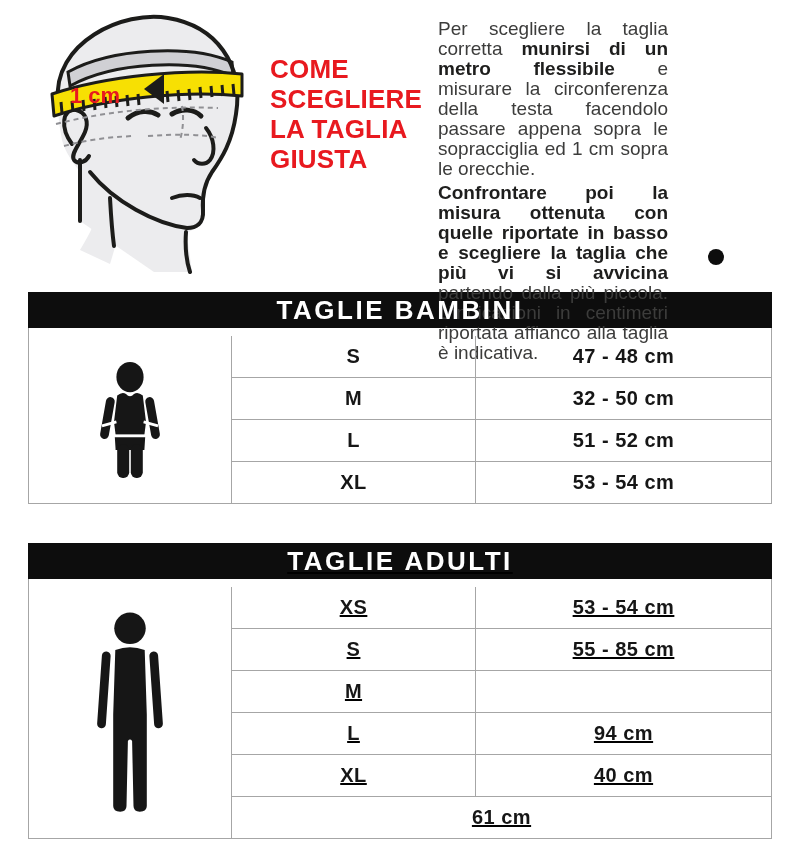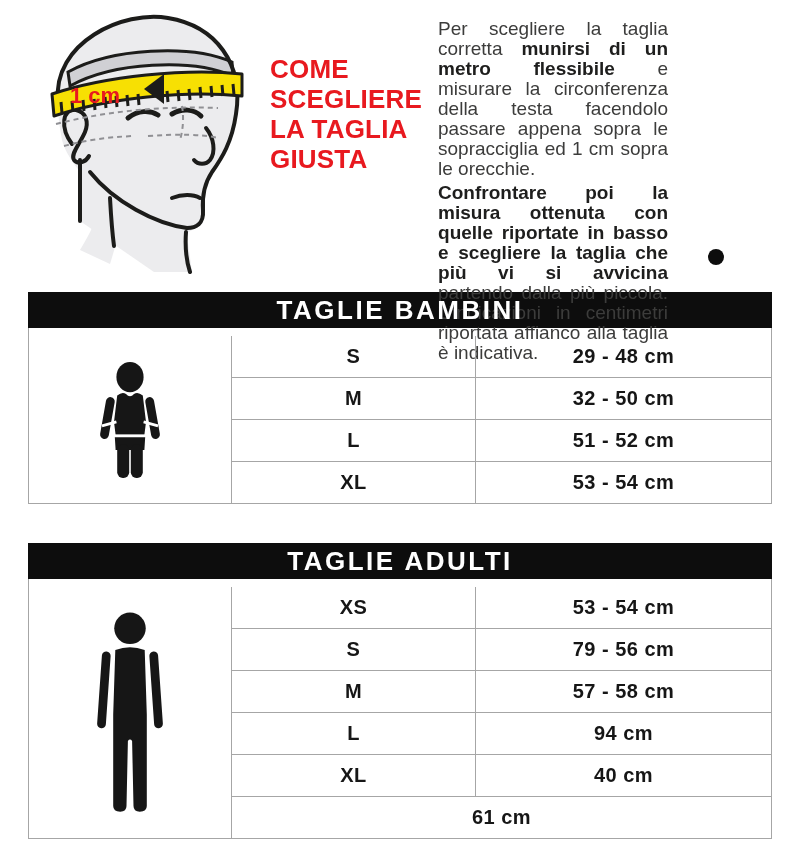--- a/index.html
+++ b/index.html
@@ -16,21 +16,21 @@
   .intro-copy p{margin:4px;font-size:19px;line-height:20px;color:#3c3c3b;text-align:justify;}
   .intro-copy b{color:#1e1e1d;}
 
   .divider{display:flex;align-items:center;margin-top:auto;margin-bottom:-7px;}
   .divider .line{flex:1;height:2px;background:#b9b9b9;}
   .divider .dot{width:16px;height:16px;border-radius:50%;background:#0d0d0d;margin:0 24px;flex:none;}
 
   
   .size-table{border:1px solid #a6a6a6;background:#fff;}
   .size-table.children{margin-top:34px;}
-  .size-table.adults{margin-top:39px;}
+  .size-table.adults{margin-top:39px;text-decoration:underline;}
   .thead{height:36px;background:#0d0d0d;color:#fff;display:flex;align-items:center;justify-content:center;
          font-size:26px;font-weight:bold;letter-spacing:2.5px;margin:-1px -1px 8px -1px;}
   .tbody{display:flex;}
   .icon-cell{width:202px;flex:none;border-right:1px solid #a6a6a6;display:flex;align-items:center;justify-content:center;}
   .rows{flex:1;display:flex;flex-direction:column;}
   .trow{display:flex;height:41px;}
   .trow + .trow{border-top:1px solid #a6a6a6;}
   .cell{display:flex;align-items:center;justify-content:center;font-weight:bold;font-size:20px;
         letter-spacing:.5px;color:#161616;}
   .size-cell{width:243px;border-right:1px solid #a6a6a6;}
@@ -120,21 +120,21 @@
           <g stroke="#fff" stroke-width="3.5">
             <line x1="5" y1="83" x2="23" y2="78"></line>
             <line x1="57" y1="78" x2="75" y2="83"></line>
             <line x1="19" y1="95.5" x2="61" y2="95.5"></line>
           </g>
         </svg>
       </div>
       <div class="rows">
           <div class="trow">
             <div class="cell size-cell">S</div>
-            <div class="cell range-cell">29 - 48 cm</div>
+            <div class="cell range-cell">47 - 48 cm</div>
           </div>
           <div class="trow">
             <div class="cell size-cell">M</div>
             <div class="cell range-cell">32 - 50 cm</div>
           </div>
           <div class="trow">
             <div class="cell size-cell">L</div>
             <div class="cell range-cell">51 - 52 cm</div>
           </div>
           <div class="trow">
@@ -158,25 +158,24 @@
           </g>
         </svg>
       </div>
       <div class="rows">
           <div class="trow">
             <div class="cell size-cell">XS</div>
             <div class="cell range-cell">53 - 54 cm</div>
           </div>
           <div class="trow">
             <div class="cell size-cell">S</div>
-            <div class="cell range-cell">79 - 56 cm</div>
+            <div class="cell range-cell">55 - 85 cm</div>
           </div>
           <div class="trow">
             <div class="cell size-cell">M</div>
-            <div class="cell range-cell">57 - 58 cm</div>
           </div>
           <div class="trow">
             <div class="cell size-cell">L</div>
             <div class="cell range-cell">94 cm</div>
           </div>
           <div class="trow">
             <div class="cell size-cell">XL</div>
             <div class="cell range-cell">40 cm</div>
           </div>
           <div class="trow">

